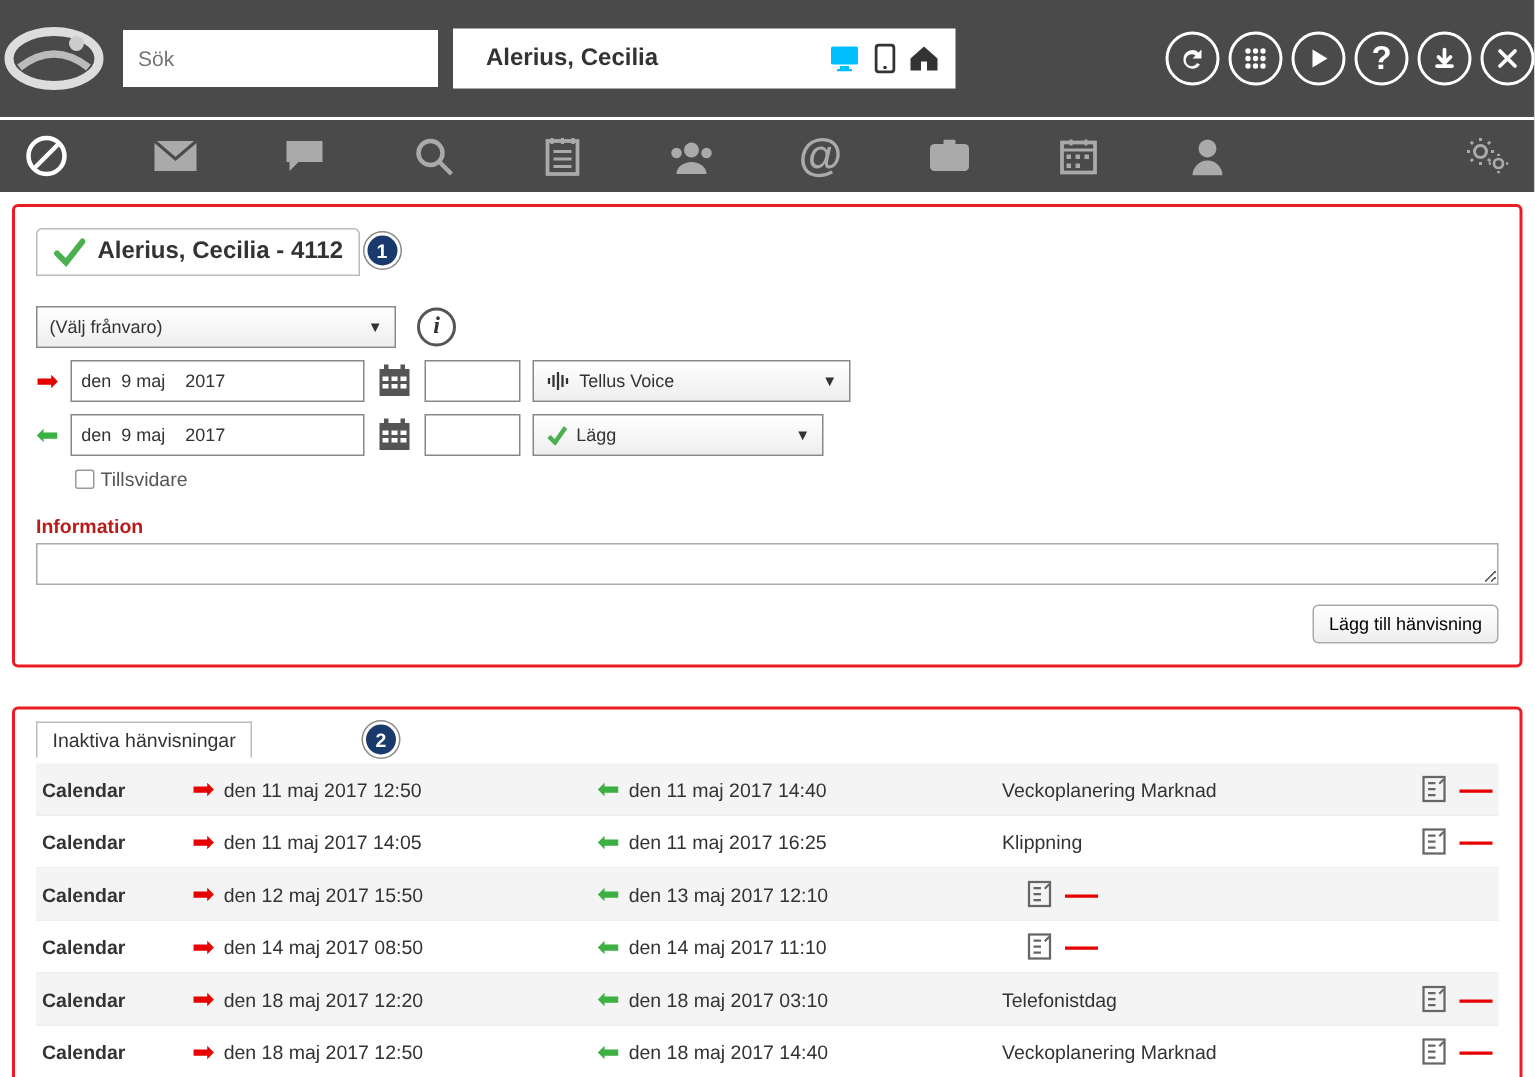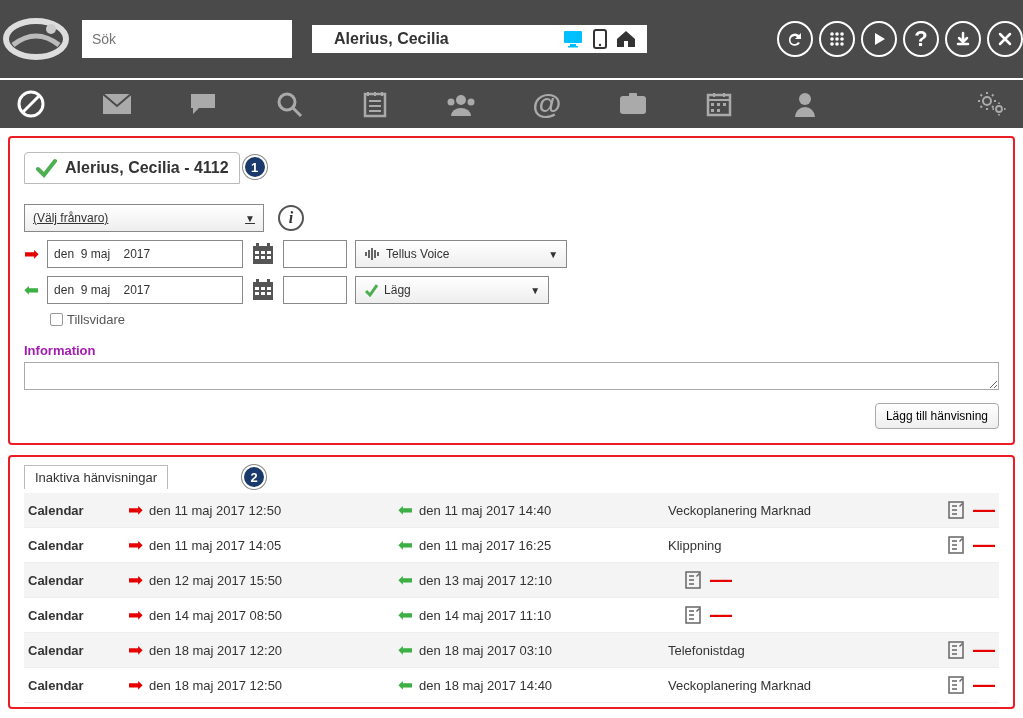--- a/index.html
+++ b/index.html
@@ -1,48 +1,48 @@
 <!DOCTYPE html>
 <html><head>
 <meta charset="utf-8">
 <style>
   * { box-sizing: border-box; margin: 0; padding: 0; }
   body { font-family: Arial, Helvetica, sans-serif; font-size: 13px; background: #fff; color: #333; width: 1023px; }
   .topbar { background: #4a4a4a; height: 78px; display: flex; align-items: center; padding: 0 0; gap: 10px; }
   .logo { width: 72px; height: 48px; display: flex; align-items: center; justify-content: center; }
   .search-input { width: 210px; height: 38px; border: none; padding: 0 10px; font-size: 14px; color: #888; background: #fff; }
-  .user-box { width: 335px; height: 28px; background: #fff; display: flex; align-items: center; justify-content: space-between; padding: 0 10px; margin-left: 10px; }
+  .user-box { width: 335px; height: 40px; background: #fff; display: flex; align-items: center; justify-content: space-between; padding: 0 10px; }
   .user-box .name { font-weight: bold; font-size: 16px; padding-left: 12px; }
   .user-box .icons { display: flex; gap: 8px; align-items: center; }
   .topbar-actions { margin-left: auto; display: flex; gap: 6px; }
   .circle-btn { width: 36px; height: 36px; border: 2.5px solid #fff; border-radius: 50%; display: flex; align-items: center; justify-content: center; color: #fff; cursor: pointer; }
   .navbar { background: #4a4a4a; height: 50px; display: flex; align-items: center; padding: 0 12px; border-top: 2px solid #fff; gap: 48px; }
   .nav-icon { color: #aaa; cursor: pointer; display: flex; align-items: center; justify-content: center; width: 38px; height: 38px; }
   .nav-icon.active { color: #fff; }
   .nav-spacer { flex: 1; }
   .content { padding: 8px; }
-  .panel { border: 2.5px solid #ec1c24; border-radius: 4px; padding: 14px; position: relative; margin-bottom: 10px; background: #fff; }
+  .panel { border: 2.5px solid #ec1c24; border-radius: 4px; padding: 14px; position: relative; margin-bottom: 26px; background: #fff; }
   .panel-header { display: inline-flex; align-items: center; gap: 8px; border: 1px solid #bbb; border-radius: 4px 4px 0 0; padding: 4px 10px; font-weight: bold; font-size: 16px; background: #fff; position: relative; }
   .check-green { color: #4caf50; }
   .callout { position: absolute; width: 24px; height: 24px; border-radius: 50%; background: #1a3a6e; color: #fff; border: 2px solid #fff; display: flex; align-items: center; justify-content: center; font-weight: bold; font-size: 13px; box-shadow: 0 0 0 1px #888; }
   .form-area { padding: 12px 0 0 0; }
   .row { display: flex; align-items: center; gap: 8px; margin: 8px 0; }
   .select-box { border: 1px solid #888; background: linear-gradient(#fff,#eee); height: 28px; display: flex; align-items: center; justify-content: space-between; padding: 0 8px; cursor: pointer; font-size: 12px; }
-  .select-box.abs { width: 240px; text-decoration: underline; }
+  .select-box.abs { width: 240px; }
   .select-box.voice { width: 212px; }
   .select-box.open { width: 194px; }
   .info-circle { width: 26px; height: 26px; border: 2px solid #555; border-radius: 50%; display: flex; align-items: center; justify-content: center; font-family: serif; font-style: italic; font-weight: bold; font-size: 16px; cursor: pointer; margin-left: 6px; }
   .arrow-red { color: #e60000; font-size: 18px; }
   .arrow-green { color: #3cb043; font-size: 18px; }
   .date-input { border: 1px solid #888; height: 28px; width: 196px; padding: 0 6px; display: flex; align-items: center; gap: 10px; font-size: 12px; background: #fff; }
   .cal-icon { color: #555; cursor: pointer; }
   .time-input { border: 1px solid #888; height: 28px; width: 64px; background: #fff; }
   .chk { display: flex; align-items: center; gap: 4px; margin-top: 6px; margin-left: 26px; font-size: 13px; color: #555; }
   .chk-box { width: 13px; height: 13px; border: 1px solid #999; border-radius: 2px; }
-  .info-label { font-weight: bold; margin: 16px 0 4px 0; color: #a21caf; }
+  .info-label { font-weight: bold; margin: 16px 0 4px 0; color: #b91c1c; }
   .textarea { width: 100%; height: 28px; border: 1px solid #aaa; resize: both; }
   .add-btn-row { display: flex; justify-content: flex-end; margin-top: 10px; }
   .add-btn { background: linear-gradient(#fff,#eee); border: 1px solid #aaa; border-radius: 4px; padding: 5px 10px; font-size: 12px; cursor: pointer; }
   .tab-header { display: inline-block; border: 1px solid #bbb; border-bottom: none; padding: 4px 10px; font-size: 13px; background: #fff; position: relative; }
   .list-row { display: flex; align-items: center; padding: 6px 4px; border-bottom: 1px solid #eee; font-size: 13px; }
   .list-row:nth-child(odd) { background: #f4f4f4; }
   .col-source { width: 100px; font-weight: bold; color: #333; }
   .col-out { width: 270px; display: flex; align-items: center; gap: 6px; }
   .col-in { width: 270px; display: flex; align-items: center; gap: 6px; }
   .col-title { flex: 1; color: #333; }

